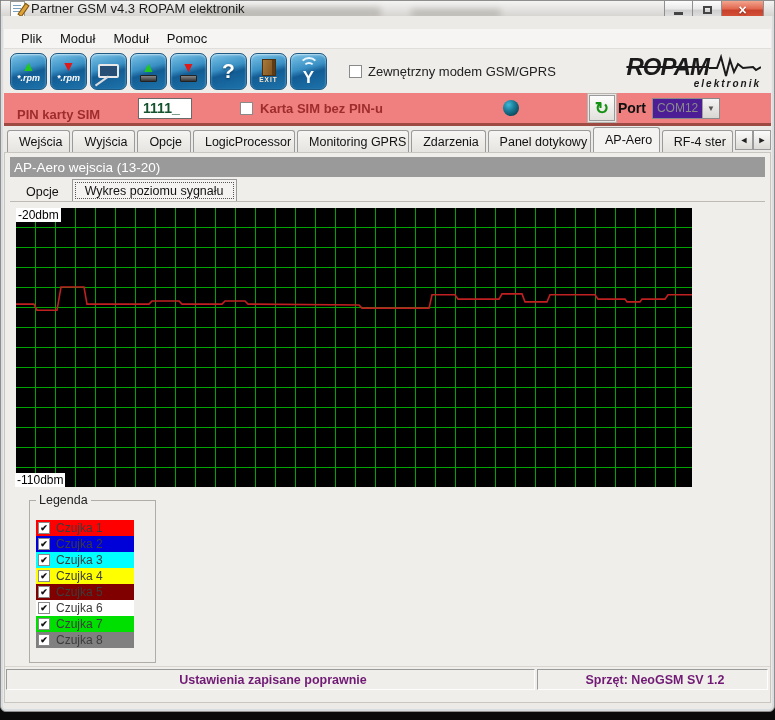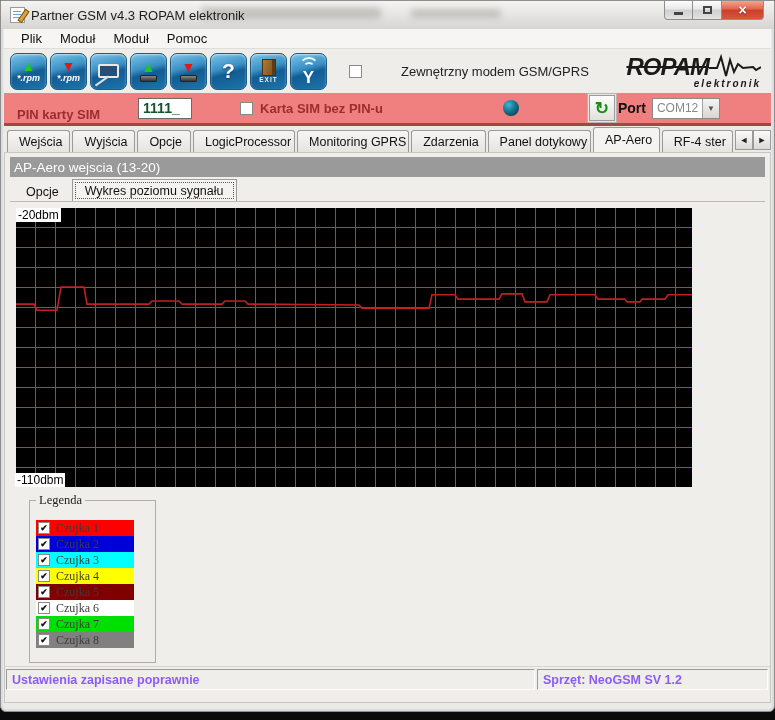--- a/index.html
+++ b/index.html
@@ -2,21 +2,21 @@
 <html><head>
 <meta charset="utf-8">
 <style>
   * { margin:0; padding:0; box-sizing:border-box; }
   html,body { width:775px; height:720px; background:#0a0a0a; font-family:"Liberation Sans", sans-serif; overflow:hidden; }
   #window { position:absolute; top:0; left:0; width:775px; height:712px;
     background:#ECEAE6; border:1px solid #8e8e8e; border-radius:0 0 6px 6px;
     box-shadow:inset 0 0 0 2px #d9dde0; }
 
   
-  .titlebar { position:absolute; top:0; left:0; right:0; height:28px;
+  .titlebar { position:absolute; top:0; left:0; right:0; height:15px;
     background:linear-gradient(#f4f4f3,#e2e1df 60%,#d7d5d2); display:flex; align-items:center;
     border-radius:0; overflow:hidden; }
   .smudge { position:absolute; background:#9a978f; filter:blur(3px); opacity:.45; border-radius:3px; }
   .app-icon { width:15px; height:16px; margin:0 6px 0 9px; background:#fdfdfd; border:1px solid #9a9a9a;
     position:relative; z-index:2; }
   .app-icon::before { content:""; position:absolute; left:2px; top:3px; width:8px; height:1px;
     box-shadow:0 3px 0 #7aa0c0, 0 6px 0 #7aa0c0; background:#7aa0c0; }
   .app-icon::after { content:""; position:absolute; right:-2px; top:1px; width:3px; height:12px;
     background:#e2a23a; transform:rotate(35deg); border:1px solid #7a5a1a; }
   .title-text { font-size:13px; color:#1c1c1c; z-index:2; }
@@ -54,21 +54,21 @@
   .tb-help { font-size:21px; font-weight:bold; color:#fff; text-shadow:0 1px 2px #0a3a5a; }
   .tb-door { width:14px; height:17px; background:linear-gradient(110deg,#a97a3a,#7a4e1c); border:1px solid #4a3010;
     box-shadow:inset -3px 0 0 #5e3c14; }
   .tb-door-label { font-size:6.5px; font-weight:bold; color:#ffe9c8; letter-spacing:1px; line-height:8px; }
   .tb-ant { position:relative; width:30px; height:30px; display:flex; align-items:flex-end; justify-content:center; }
   .tb-ant .y { color:#fff; font-weight:bold; font-size:17px; line-height:17px; }
   .tb-ant .arc { position:absolute; border:2px solid #eaf7ff; border-color:#eaf7ff transparent transparent transparent; border-radius:50%; }
   .tb-ant .arc.a1 { width:12px; height:12px; top:6px; left:9px; }
   .tb-ant .arc.a2 { width:20px; height:20px; top:1px; left:5px; }
 
-  .checkline { display:flex; align-items:center; margin-left:22px;gap:33px; }
+  .checkline { display:flex; align-items:center; margin-left:22px; }
   .cb { width:13px; height:13px; background:#fff; border:1px solid #8a8a8a; display:inline-flex;
     align-items:center; justify-content:center; font-size:10px; font-weight:bold; color:#111; line-height:11px; flex:none; }
   .checkline .lbl { font-size:13px; color:#222; margin-left:6px; }
 
   .logo { margin-left:auto; margin-right:10px; text-align:right; }
   .logo-row { display:flex; align-items:center; }
   .logo-brand { font-size:24px; font-weight:bold; font-style:italic; color:#1a1a1a; letter-spacing:-1px;
     text-decoration:line-through; line-height:22px; }
   .logo-sub { font-size:10px; font-weight:bold; font-style:italic; color:#1a1a1a; letter-spacing:2px; display:block; margin-top:-2px; }
 
@@ -80,21 +80,21 @@
     font-family:"Liberation Sans",sans-serif; font-size:14px; font-weight:bold; color:#14532d; padding-left:4px; }
   .pin-cb-line { display:flex; align-items:center; margin-left:48px; }
   .pin-cb-line .lbl { font-size:13px; font-weight:bold; color:#9e2c2c; margin-left:7px; }
   .led { width:16px; height:16px; border-radius:50%; margin-left:120px;
     background:radial-gradient(circle at 35% 30%, #3fb9d8 0%, #1a7a96 40%, #083846 90%); }
   .refresh-holder { width:30px; height:30px; background:#e8e6e2; border:1px solid #b8b5b0; margin-left:68px;
     display:flex; align-items:center; justify-content:center; }
   .refresh-btn { width:26px; height:26px; background:linear-gradient(#fdfdfd,#e2e0dc); border:1px solid #9a9a9a;
     display:flex; align-items:center; justify-content:center; font-size:17px; font-weight:bold; color:#129112; }
   .port-label { font-size:14px; font-weight:bold; color:#111; margin-left:1px; }
-  .combo { width:68px; height:21px; background:#ffffff; border:1px solid #8a8a8a; margin-left:6px;
+  .combo { width:68px; height:21px; background:#4c1d95; border:1px solid #8a8a8a; margin-left:6px;
     display:flex; align-items:center; position:relative; }
   .combo .val { font-size:12px; color:#8a8a8a; padding-left:4px; flex:1; }
   .combo .drop { width:17px; height:100%; background:linear-gradient(#f4f4f4,#d8d6d2); border-left:1px solid #a0a0a0;
     display:flex; align-items:center; justify-content:center; font-size:8px; color:#555; }
 
   
   .tabstrip { position:absolute; top:125px; left:3px; right:3px; height:26px; display:flex; align-items:flex-end;
     background:#eceae6; padding-left:3px; }
   .tab { height:22px; border:1px solid #9a9a9a; border-bottom:none; border-radius:3px 3px 0 0;
     background:linear-gradient(#f6f5f3,#e6e4e0); font-size:12.5px; color:#111; display:flex; align-items:center;
@@ -118,32 +118,32 @@
   .subtab-line { position:absolute; top:48px; left:5px; right:5px; height:1px; background:#bdbab4; }
 
   
   .chart { position:absolute; top:55px; left:11px; width:676px; height:279px; background:#000;padding-left:30px; }
   .chart svg { position:absolute; top:0; left:0; width:100%; height:100%; }
   .axis-label { position:absolute; background:#fff; color:#000; font-size:12px; line-height:14px; padding:0 2px; }
   .axis-label.top { top:0; left:0; }
   .axis-label.bottom { bottom:0; left:-1px;text-align:center; }
 
   
-  .legend { position:absolute; top:347px; left:24px; width:127px; height:163px; border:1px solid #b0ada7;font-family:Liberation Serif, serif; }
+  .legend { position:absolute; top:347px; left:24px; width:127px; height:163px; border:1px solid #b0ada7; }
   .legend-title { position:absolute; top:-8px; left:6px; background:#f0eeea; font-size:12.5px; color:#222; padding:0 3px; }
   .legend-rows { position:absolute; top:19px; left:6px; }
   .legend-row { width:98px; height:16px; display:flex; align-items:center; }
   .legend-row .cb { width:12px; height:12px; margin-left:2px; font-size:9px; }
   .legend-row .lbl { font-size:12px; color:#3c3c3c; margin-left:6px; white-space:nowrap; }
 
   
   .statusbar { position:absolute; left:0; right:0; bottom:12px; height:24px; display:flex; padding:2px 2px 0 1px;
     border-top:1px solid #d8d5d0; }
   .status-panel { height:21px; border:1px solid; border-color:#9a9a9a #fdfdfd #fdfdfd #9a9a9a;
-    display:flex; align-items:center; font-size:12.5px; font-weight:bold; color:#8b5cf6; padding-left:5px; background:#f0eeea; }
+    display:flex; align-items:center; font-size:12.5px; font-weight:bold; color:#701a75; padding-left:5px; background:#f0eeea;justify-content:center; }
   .status-panel.left { width:529px; margin-right:2px; }
   .status-panel.right { flex:1; }
 </style>
 </head>
 <body>
 
 <div id="window">
 
   <div class="titlebar">
     <div class="smudge" style="left:200px;top:6px;width:180px;height:12px;"></div>

